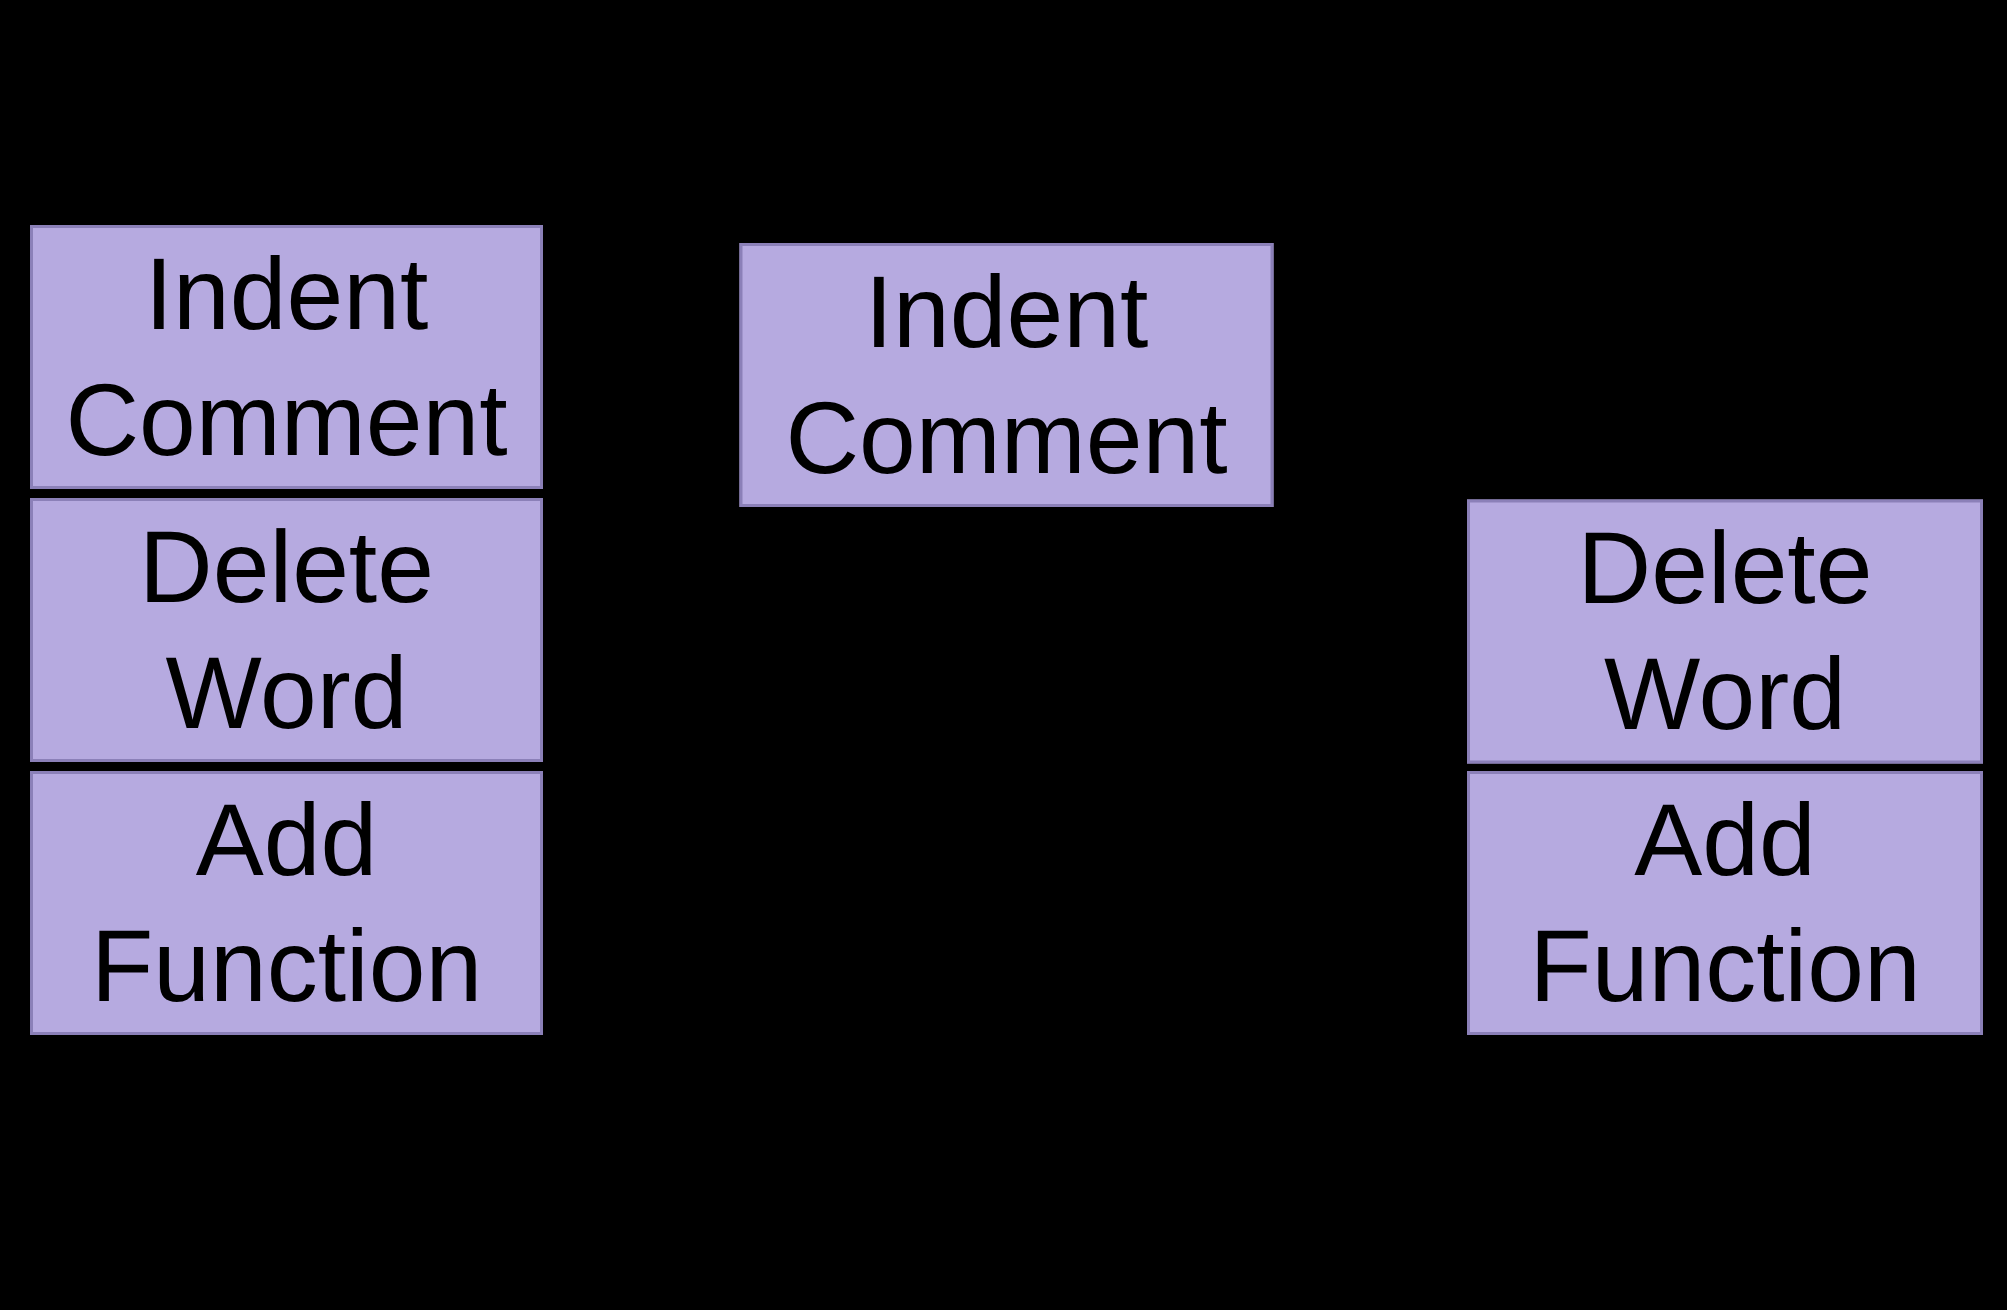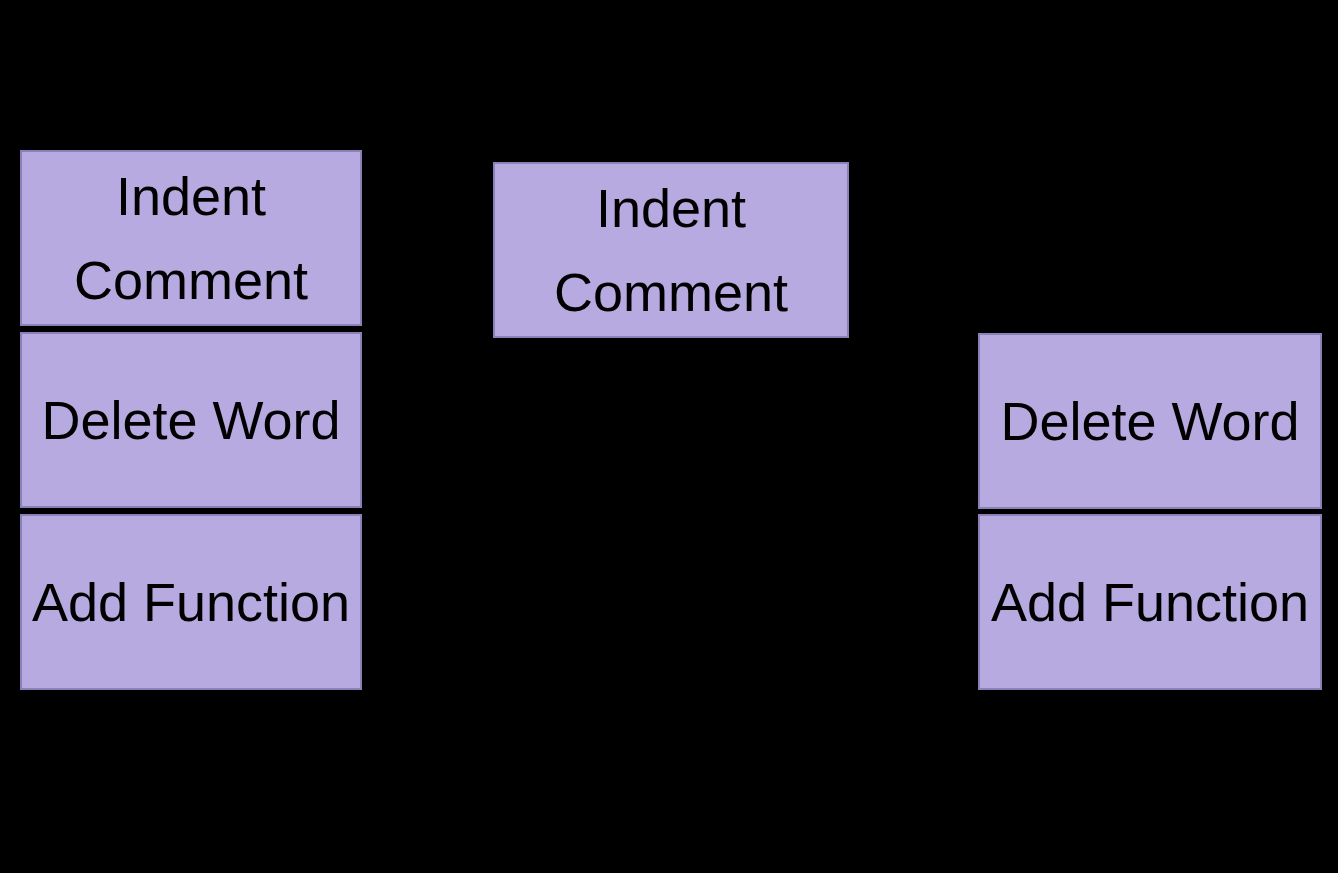--- a/index.html
+++ b/index.html
@@ -47,21 +47,21 @@
     border: 2px solid var(--box-border, #8b80b8);
     box-sizing: border-box;
     display: flex;
     align-items: center;
     justify-content: center;
     text-align: center;
     overflow: hidden;
   }
   .box-label {
     color: var(--box-text, #000000);
-    font-size: 54px;
+    font-size: 68px;
     line-height: 84px;
     letter-spacing: 0;
   }
 </style>
 </head>
 <body>
 
 <div class="canvas">
 
   <div class="stack" id="stack-left">

